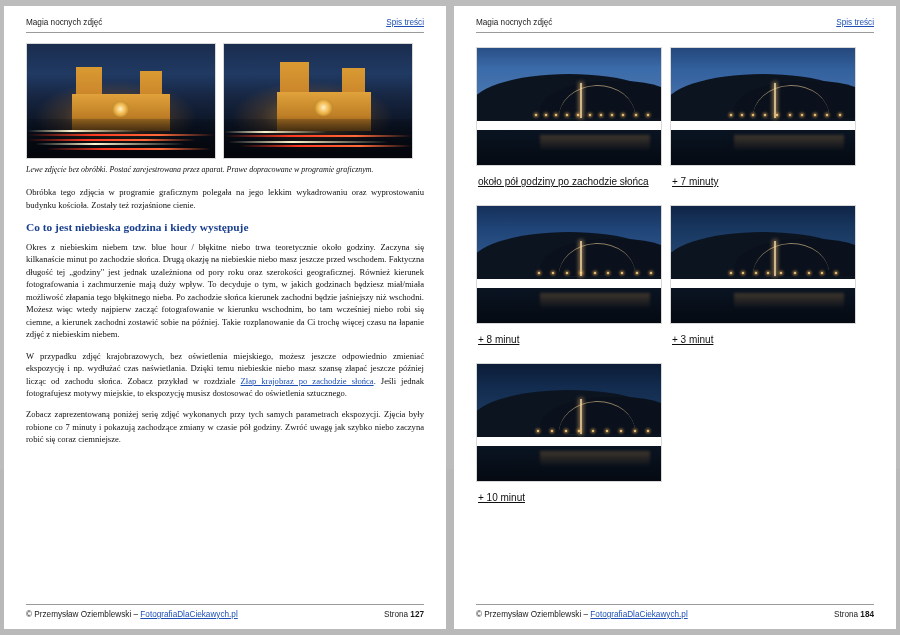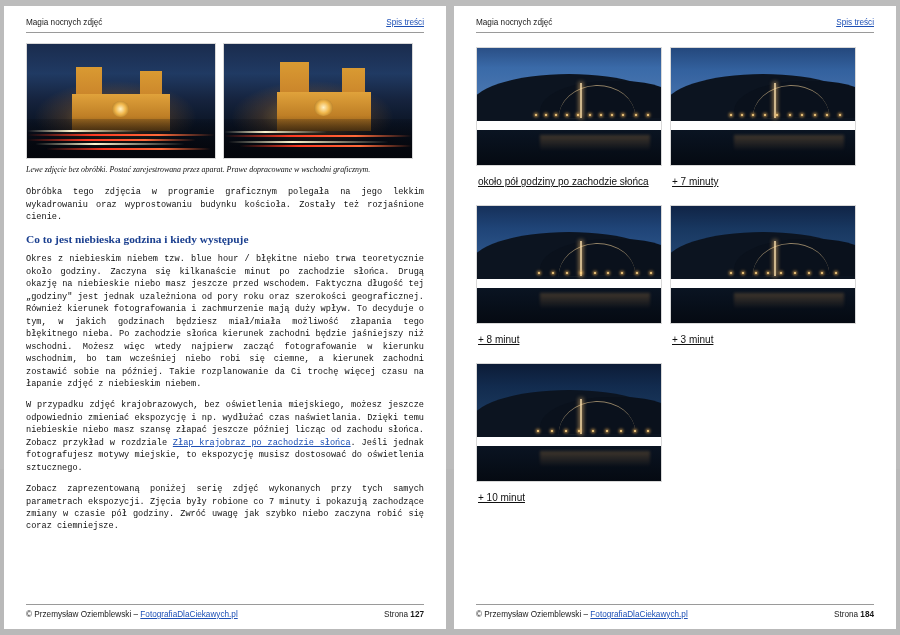--- a/index.html
+++ b/index.html
@@ -64,21 +64,20 @@
     flex: 1 1 auto;
     padding-top: 10px;
     overflow: hidden;
   }
   p.para {
     font-size: 8.6px;
     line-height: 1.45;
     color: #101010;
     text-align: justify;
     margin: 0 0 9px 0;
-    font-family: Liberation Mono, monospace;
   }
   p.caption {
     font-size: 7.9px;
     font-style: italic;
     line-height: 1.4;
     color: #101010;
     margin: 5px 0 11px 0;
     text-align: left;
   }
   h2.section-title {
@@ -250,21 +249,21 @@
           <div class="body-blk" style="left:28%; top:42%; width:50%; height:34%;"></div>
           <div class="rose" style="left:48%; top:48%; width:10%; height:15%;"></div>
           <div class="ground"></div>
           <div class="streak red" style="left:0; top:80%; width:100%;"></div>
           <div class="streak white" style="left:2%; top:85%; width:86%;"></div>
           <div class="streak red" style="left:8%; top:89%; width:92%;"></div>
           <div class="streak white" style="left:0; top:76%; width:55%;"></div>
         </div>
       </div>
 
-      <p class="caption">Lewe zdjęcie bez obróbki. Postać zarejestrowana przez aparat. Prawe dopracowane w wschodni graficznym.</p>
+      <p class="caption">Lewe zdjęcie bez obróbki. Postać zarejestrowana przez aparat. Prawe dopracowane w programie graficznym.</p>
 
       <p class="para">Obróbka tego zdjęcia w programie graficznym polegała na jego lekkim wykadrowaniu oraz wyprostowaniu budynku kościoła. Zostały też rozjaśnione cienie.</p>
 
       <h2 class="section-title">Co to  jest niebieska godzina i kiedy występuje</h2>
 
       <p class="para">Okres z niebieskim niebem tzw. blue hour / błękitne niebo trwa teoretycznie około godziny. Zaczyna się kilkanaście minut po zachodzie słońca. Drugą okazję na niebieskie niebo masz jeszcze przed wschodem. Faktyczna długość tej „godziny" jest jednak uzależniona od pory roku oraz szerokości geograficznej. Również kierunek fotografowania i zachmurzenie mają duży wpływ. To decyduje o tym, w jakich godzinach będziesz miał/miała możliwość złapania tego błękitnego nieba. Po zachodzie słońca kierunek zachodni będzie jaśniejszy niż wschodni. Możesz więc wtedy najpierw zacząć fotografowanie w kierunku wschodnim, bo tam wcześniej niebo robi się ciemne, a kierunek zachodni zostawić sobie na później. Takie rozplanowanie da Ci trochę więcej czasu na łapanie zdjęć z niebieskim niebem.</p>
 
       <p class="para"><span>W przypadku zdjęć krajobrazowych, bez oświetlenia miejskiego, możesz jeszcze odpowiednio zmieniać ekspozycję i np. wydłużać czas naświetlania. Dzięki temu niebieskie niebo masz szansę złapać jeszcze później licząc od zachodu słońca. Zobacz przykład w rozdziale </span><a class="inline-link" href="#">Złap krajobraz po zachodzie słońca</a><span>. Jeśli jednak fotografujesz motywy miejskie, to ekspozycję musisz dostosować do oświetlenia sztucznego.</span></p>
 
       <p class="para">Zobacz zaprezentowaną poniżej serię zdjęć wykonanych przy tych samych parametrach ekspozycji. Zjęcia były robione co 7 minuty i pokazują zachodzące zmiany w czasie pół godziny. Zwróć uwagę jak szybko niebo zaczyna robić się coraz ciemniejsze.</p>

